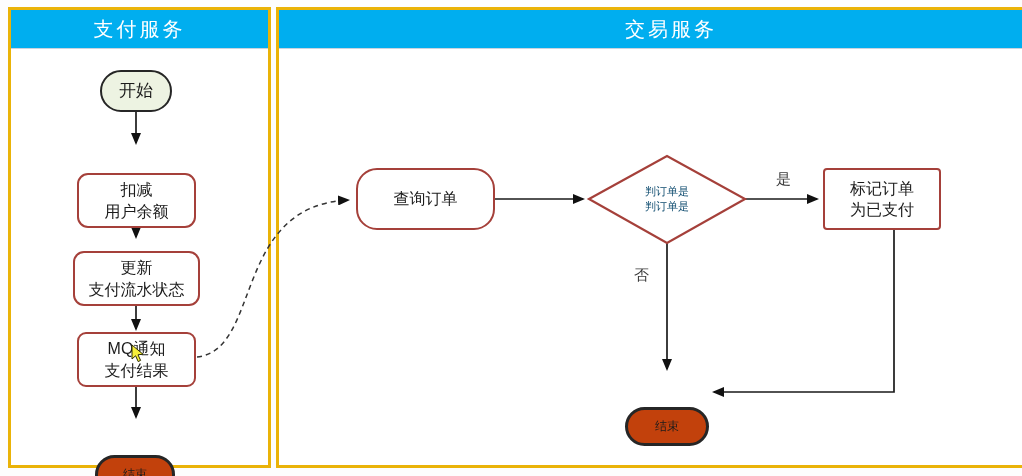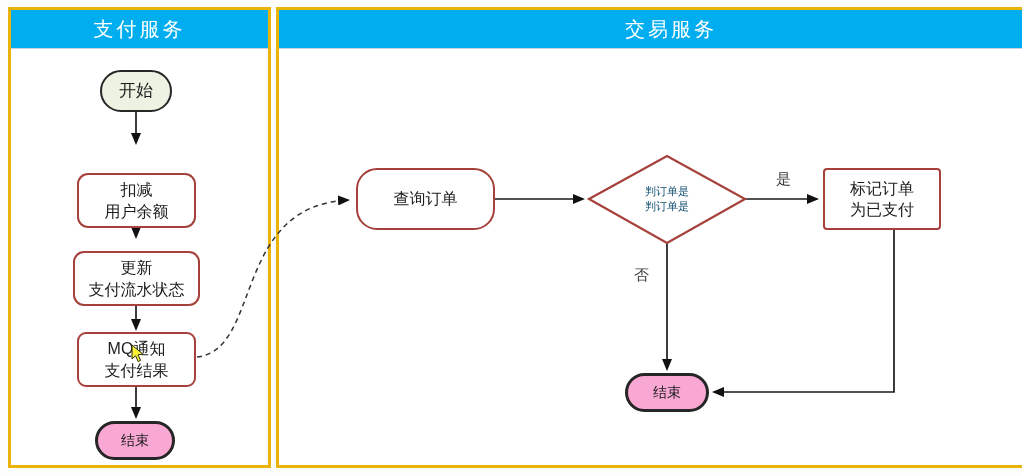--- a/index.html
+++ b/index.html
@@ -16,21 +16,21 @@
     height:38px;background:#00aeef;color:#fff;display:flex;align-items:center;justify-content:center;
     font-size:20px;letter-spacing:3px;border-bottom:1px solid #c9d3df;
   }
   
   .flow-svg{position:absolute;left:0;top:0;width:1022px;height:476px;pointer-events:none;}
   
   .node{position:absolute;display:flex;flex-direction:column;justify-content:center;
         box-sizing:border-box;text-align:center;color:#1c1c1c;background:#fff;line-height:1.32;}
   .terminator{border:2px solid #262626;border-radius:22px;font-size:17px;}
   .start{background:#edf3e2;}
-  .endnode{background:#f9a8d4;border-width:3px;font-size:14px;}
+  .endnode{background:#c2410c;border-width:3px;font-size:12px;margin-top:34px;}
   .process{border:2px solid #a5403a;border-radius:11px;font-size:16px;}
   .decision-text{position:absolute;display:flex;flex-direction:column;align-items:center;justify-content:center;
         font-size:11px;line-height:1.32;color:#0c4a6e;text-align:left;background:transparent;}
   .edge-label{position:absolute;font-size:15px;color:#3a3a3a;}
   
   #n-start  {left:100px;top:70px; width:72px; height:42px;}
   #n-deduct {left:77px; top:148px;width:119px;height:55px;margin-top:25px;}
   #n-update {left:73px; top:240px;width:127px;height:55px;margin-top:11px;}
   #n-mq     {left:77px; top:332px;width:119px;height:55px;border-radius:9px;}
   #n-end-l  {left:95px; top:421px;width:80px; height:39px;}

